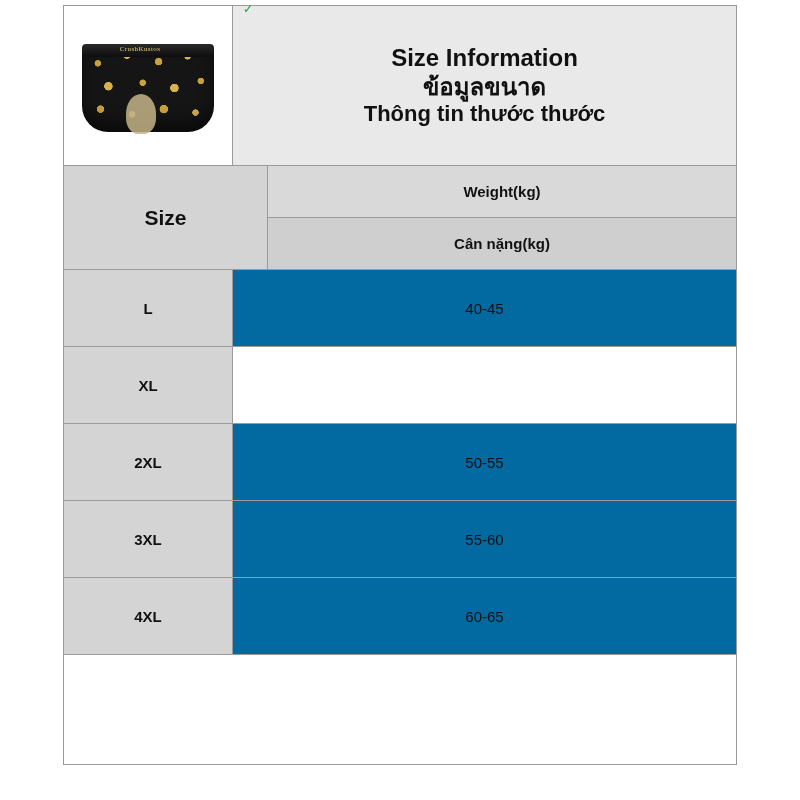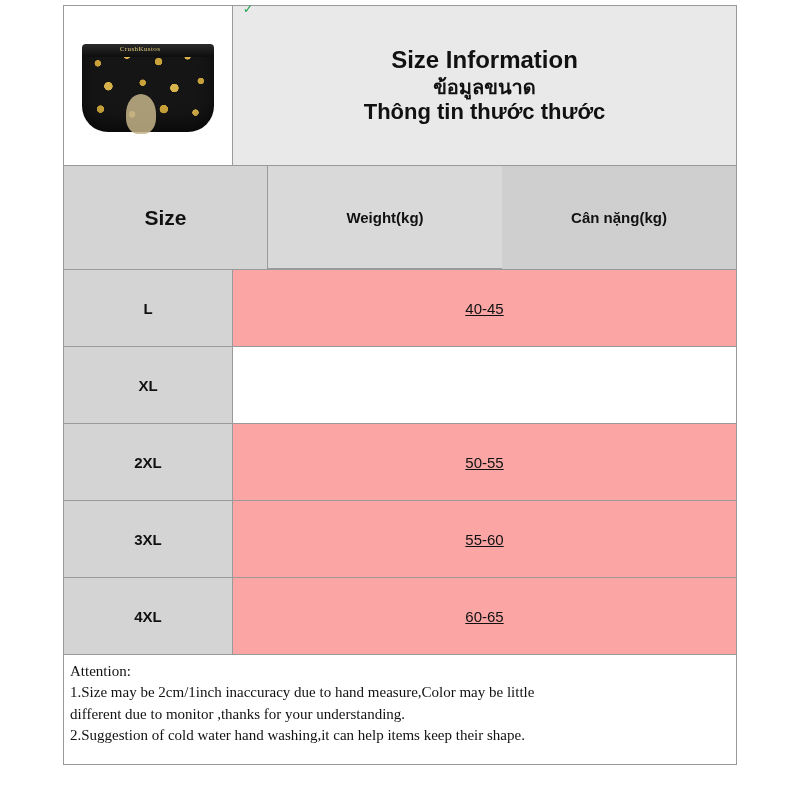--- a/index.html
+++ b/index.html
@@ -64,21 +64,21 @@
     box-sizing: border-box;
   }
 
   .title-cell .line {
     font-weight: bold;
     color: #111111;
     line-height: 1.22;
     text-align: center;
   }
   .title-en { font-size: 24px; }
-  .title-th { font-size: 20px; }
+  .title-th { font-size: 24px; }
   .title-vi { font-size: 22px; }
 
   
   .band-row {
     display: flex;
     height: 104px;
     border-bottom: 1px solid #9a9a9a;
     box-sizing: border-box;
     flex: 0 0 auto;
     background: #d4d4d4;
@@ -91,20 +91,21 @@
     align-items: center;
     justify-content: center;
     font-size: 21px;
     font-weight: bold;
     color: #111;
     background: #d4d4d4;
   }
   .band-weight {
     flex: 1;
     display: flex;
+    flex-direction: column;
     box-sizing: border-box;
   }
   .band-weight .wline {
     flex: 1;
     display: flex;
     align-items: center;
     justify-content: center;
     font-size: 15px;
     font-weight: bold;
     color: #111;
@@ -136,23 +137,22 @@
     color: #111;
     background: #d4d4d4;
   }
   .cell-weight {
     flex: 1;
     display: flex;
     align-items: center;
     justify-content: center;
     font-size: 15px;
     color: #111;
-    background: #fca5a5;
-    box-sizing: border-box;
-    text-decoration: underline;
+    background: #0369a1;
+    box-sizing: border-box;
   }
 
   
   .attention {
     flex: 1;
     background: #ffffff;
     box-sizing: border-box;
     padding: 6px 6px 4px 6px;
   }
   .attention p {
@@ -280,21 +280,15 @@
     </div>
     <div class="data-row">
       <div class="cell-size">3XL</div>
       <div class="cell-weight">55-60</div>
     </div>
     <div class="data-row">
       <div class="cell-size">4XL</div>
       <div class="cell-weight">60-65</div>
     </div>
 
-    <div class="attention">
-      <p>Attention:</p>
-      <p>1.Size may be 2cm/1inch inaccuracy due to hand measure,Color may be little</p>
-      <p>different due to monitor ,thanks for your understanding.</p>
-      <p>2.Suggestion of cold water hand washing,it can help items keep their shape.</p>
-    </div>
 
   </div>
 </div>
 
 </body></html>

